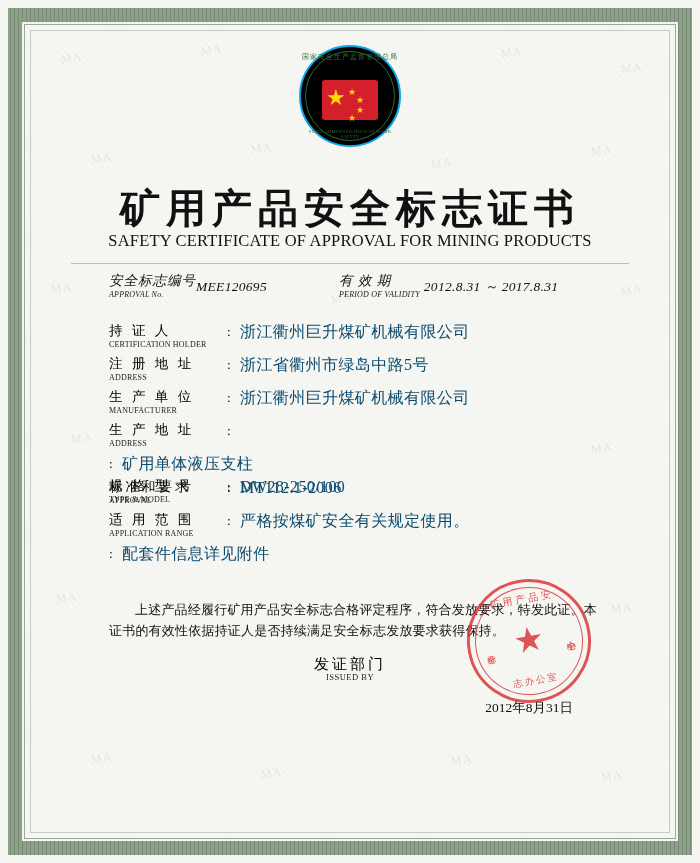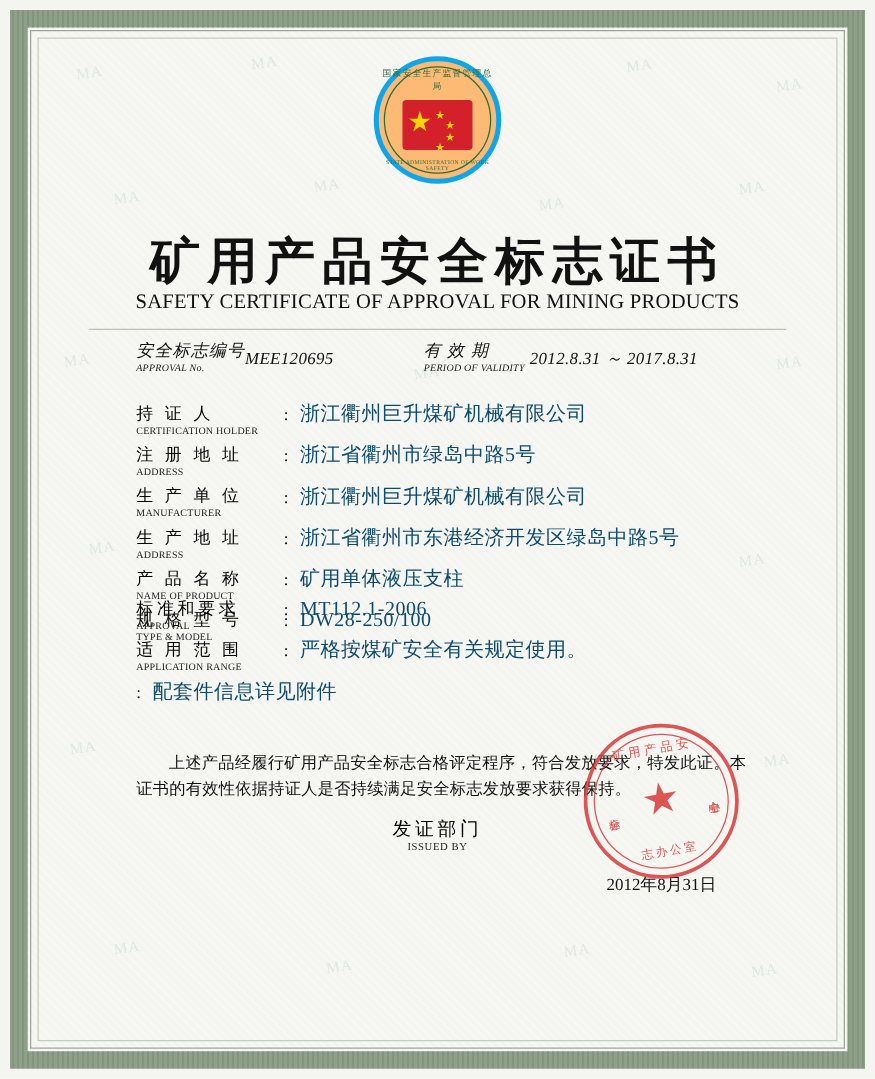--- a/index.html
+++ b/index.html
@@ -94,22 +94,22 @@
     position: absolute;
     left: 0; right: 0;
     top: 14px;
     display: flex;
     justify-content: center;
   }
   .emblem {
     width: 102px;
     height: 102px;
     border-radius: 50%;
-    border: 4px solid #0ea5e9;
-    background: #fdba74;
+    border: 2px solid #0ea5e9;
+    background: #000000;
     position: relative;
     box-sizing: border-box;
   }
   .emblem-ring {
     position: absolute;
     left: 4px; top: 4px; right: 4px; bottom: 4px;
     border-radius: 50%;
     border: 1px solid #2f6b3a;
   }
   .emblem-star-field {
@@ -454,28 +454,23 @@
         <div class="colon">:</div>
         <div class="value">浙江衢州巨升煤矿机械有限公司</div>
       </div>
 
       <div class="field">
         <div class="labels">
           <span class="lbl-cn">生 产 地 址</span>
           <span class="lbl-en">ADDRESS</span>
         </div>
         <div class="colon">:</div>
-        <div class="value">浙江省衢州市东港经济开发区绿岛中路5号</div>
-      </div>
-
-      <div class="field">
-        <div class="labels">
-          <span class="lbl-cn">产 品 名 称</span>
-          <span class="lbl-en">NAME OF PRODUCT</span>
-        </div>
+      </div>
+
+      <div class="field">
         <div class="colon">:</div>
         <div class="value">矿用单体液压支柱</div>
       </div>
 
       <div class="field">
         <div class="labels">
           <span class="lbl-cn">规 格 型 号</span>
           <span class="lbl-en">TYPE &amp; MODEL</span>
         </div>
         <div class="colon">:</div>

